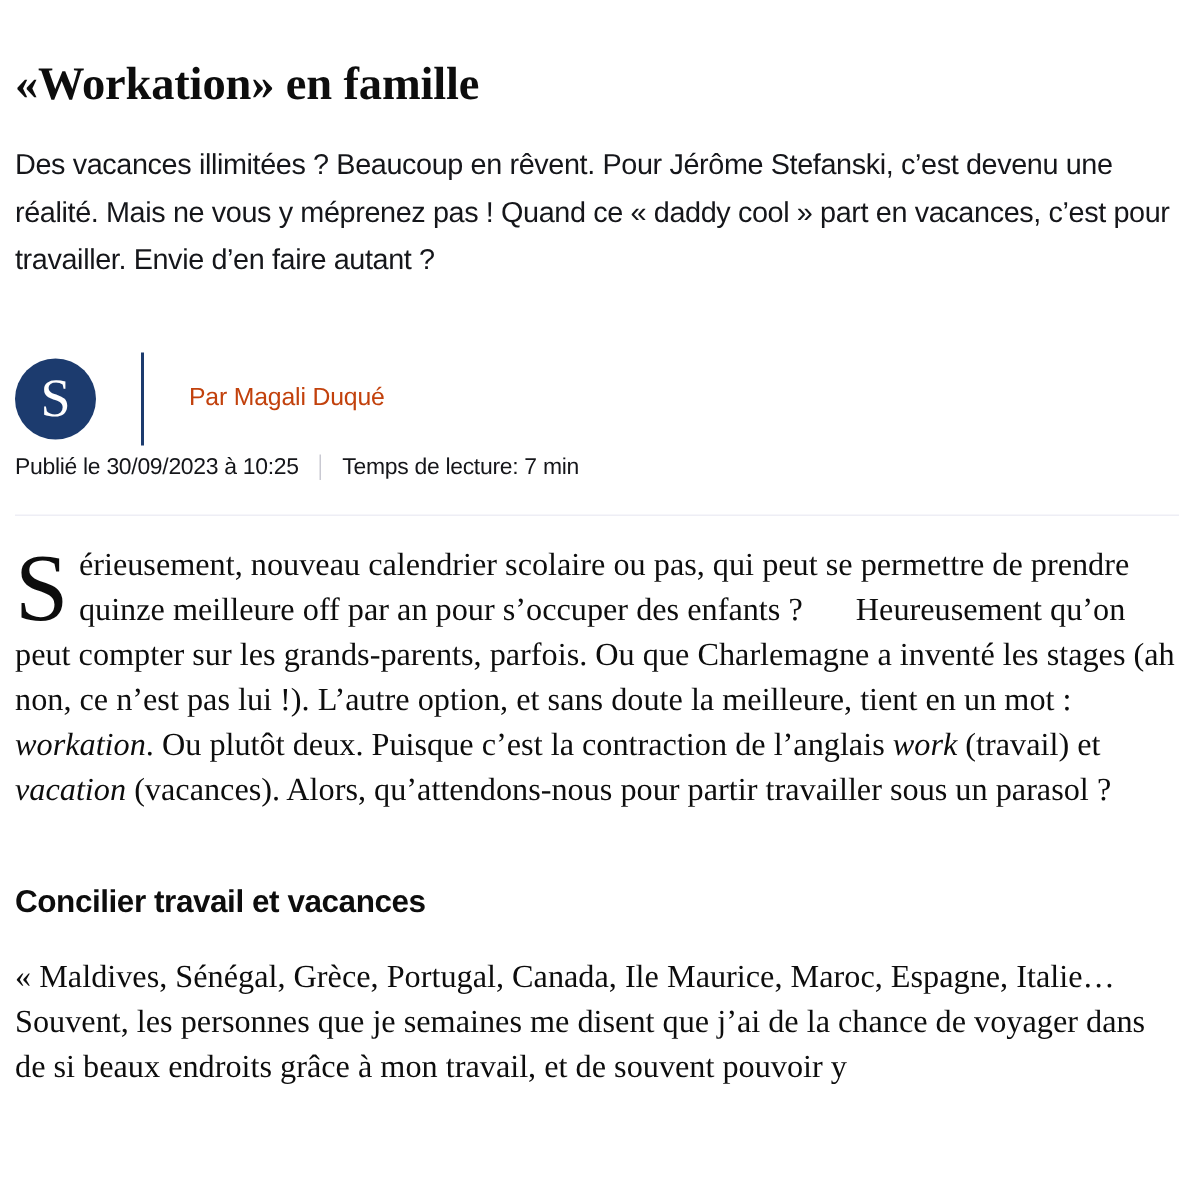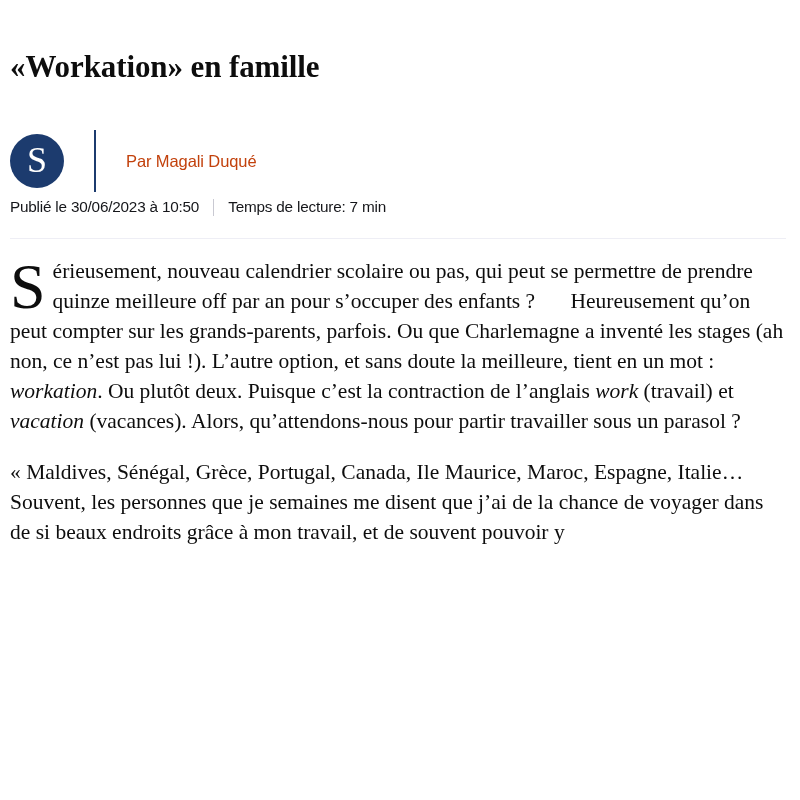--- a/index.html
+++ b/index.html
@@ -15,21 +15,21 @@
     font-family: "Liberation Sans", sans-serif;
     color: #111111;
     -webkit-font-smoothing: antialiased;
   }
 
   .page {
     position: relative;
     width: 800px;
     height: 800px;
     box-sizing: border-box;
-    padding: 11px 14px 0 10px;
+    padding: 0 14px 0 10px;
   }
 
   
   .article-title {
     font-family: "Liberation Serif", "DejaVu Serif", serif;
     font-weight: bold;
     font-size: 31px;
     line-height: 36px;
     letter-spacing: -0.1px;
     color: #0d0d0d;
@@ -163,38 +163,40 @@
     padding-top: 21px;
   }
 </style>
 </head>
 <body>
 
 <div class="page">
 
   <h1 class="article-title">«Workation» en famille</h1>
 
+  <p class="article-standfirst">Des vacances illimitées ? Beaucoup en rêvent. Pour Jérôme Stefanski, c’est devenu une réalité. Mais ne vous y méprenez pas ! Quand ce « daddy cool » part en vacances, c’est pour travailler. Envie d’en faire autant ?</p>
 
   <div class="byline">
     <div class="avatar">
       <span class="avatar-letter">S</span>
     </div>
     <div class="byline-rule"></div>
     <div class="byline-author">Par Magali Duqué</div>
   </div>
 
   <div class="meta">
-    <span>Publié le 30/06/2023 à 10:50</span>
+    <span>Publié le 30/09/2023 à 10:25</span>
     <span class="meta-sep"></span>
     <span>Temps de lecture: 7 min</span>
   </div>
 
   <div class="divider"></div>
 
   <p class="body-text">
     <span class="dropcap">S</span><span>érieusement, nouveau calendrier scolaire ou pas, qui peut se permettre de prendre quinze meilleure off par an pour s’occuper des enfants ?</span>
     <span class="indent"></span><span>Heureusement qu’on peut compter sur les grands-parents, parfois. Ou que Charlemagne a inventé les stages (ah non, ce n’est pas lui !). L’autre option, et sans doute la meilleure, tient en un mot : </span><em>workation</em><span>. Ou plutôt deux. Puisque c’est la contraction de l’anglais </span><em>work</em><span> (travail) et </span><em>vacation</em><span> (vacances). Alors, qu’attendons-nous pour partir travailler sous un parasol ?</span>
   </p>
 
+  <h2 class="subheading">Concilier travail et vacances</h2>
 
   <p class="body-text quote-para">« Maldives, Sénégal, Grèce, Portugal, Canada, Ile Maurice, Maroc, Espagne, Italie… Souvent, les personnes que je semaines me disent que j’ai de la chance de voyager dans de si beaux endroits grâce à mon travail, et de souvent pouvoir y</p>
 
 </div>
 
 </body></html>

